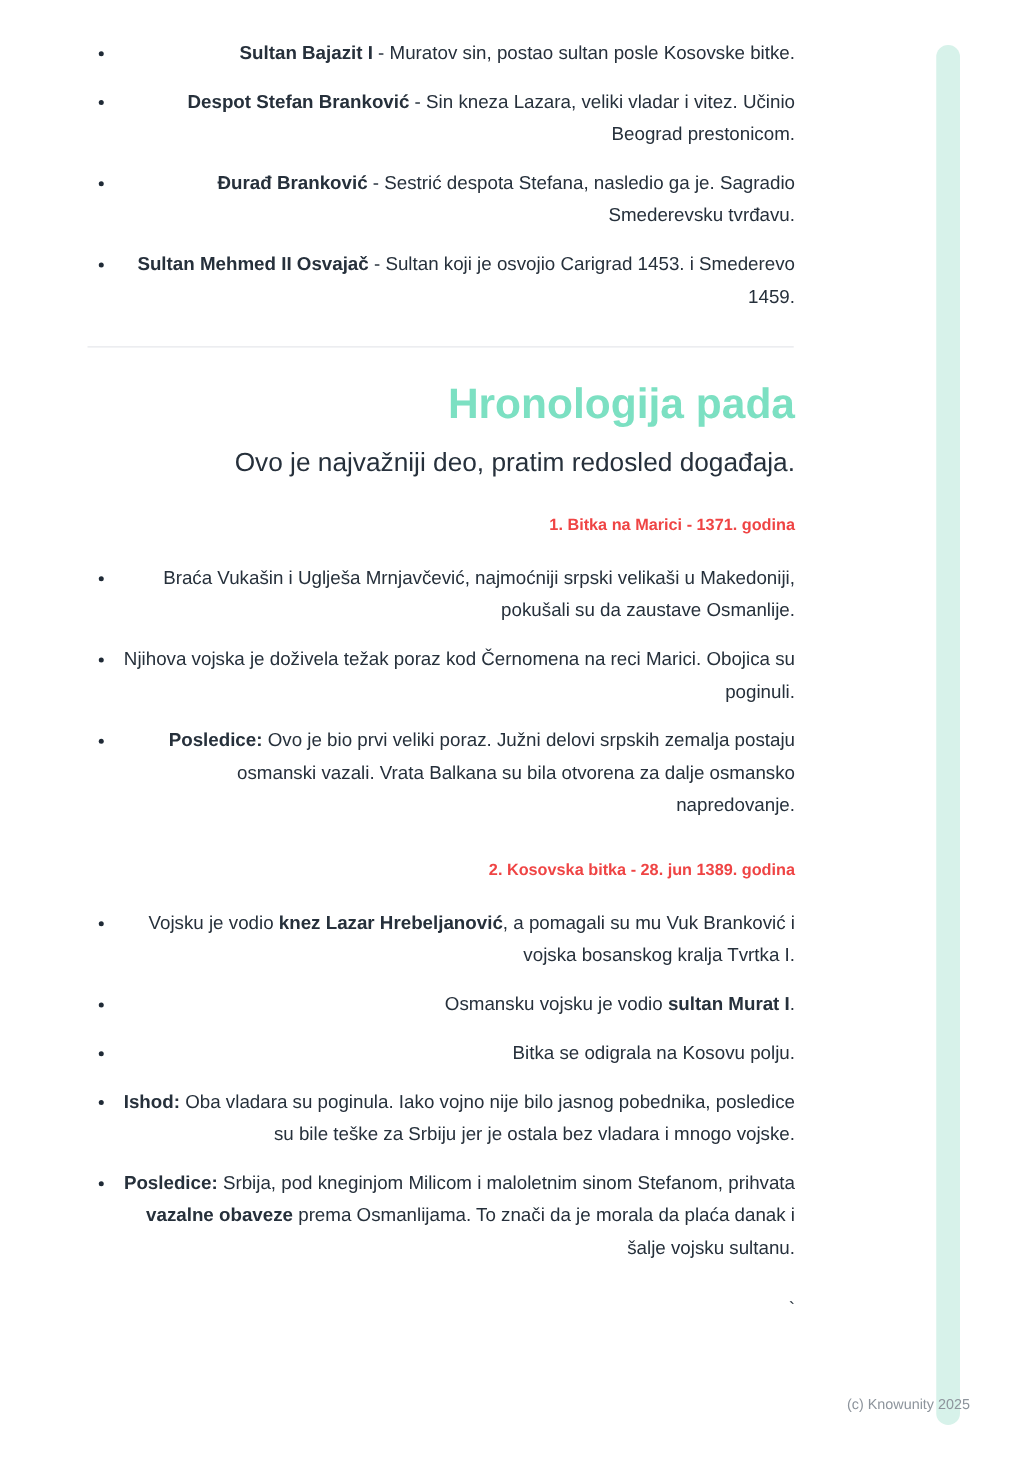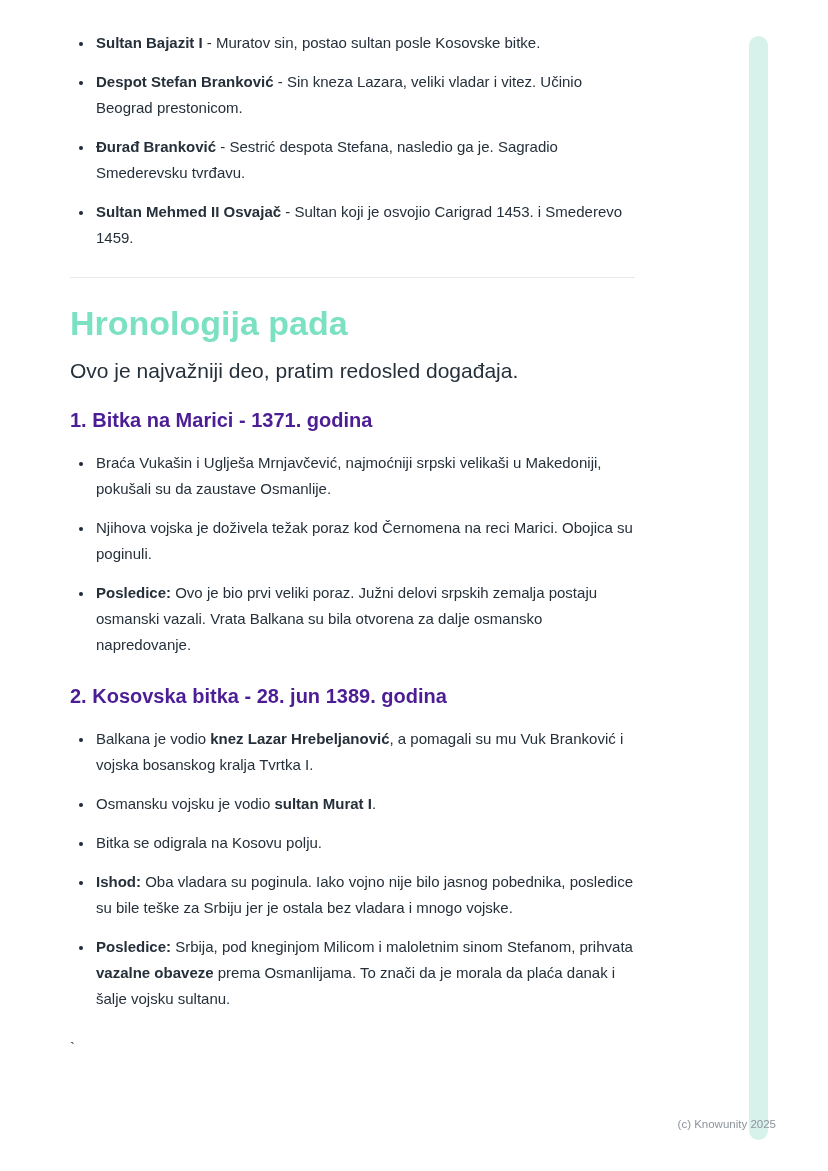--- a/index.html
+++ b/index.html
@@ -13,20 +13,21 @@
     position: relative;
     overflow: hidden;
     font-family: "Liberation Sans", sans-serif;
     color: #26303b;
     -webkit-font-smoothing: antialiased;
   }
   .page {
     position: relative;
     width: 828px;
     height: 931px;
+    text-align: right;
   }
   .stripe {
     position: absolute;
     top: 36px;
     right: 60px;
     width: 19px;
     height: 1104px;
     background: #d7f2ea;
     border-radius: 10px;
     z-index: 1;
@@ -67,24 +68,24 @@
     font-weight: bold;
     color: #7ce0c2;
   }
   p.section-intro {
     margin: 0 0 24px 0;
     font-size: 21px;
     line-height: 26px;
   }
   h3.sub-title {
     margin: 0 0 18px 0;
-    font-size: 20px;
+    font-size: 13px;
     line-height: 24px;
     font-weight: bold;
-    color: #4c1d95;
+    color: #ef4444;
   }
   p.stray {
     margin: 14px 0 0 0;
     font-size: 15px;
     line-height: 20px;
     color: #26303b;
   }
   .footer {
     position: absolute;
     top: 1102px;
@@ -121,21 +122,21 @@
 
     <ul class="list">
       <li><span>Braća Vukašin i Uglješa Mrnjavčević, najmoćniji srpski velikaši u Makedoniji, pokušali su da zaustave Osmanlije.</span></li>
       <li><span>Njihova vojska je doživela težak poraz kod Černomena na reci Marici. Obojica su poginuli.</span></li>
       <li><span class="b">Posledice:</span><span> Ovo je bio prvi veliki poraz. Južni delovi srpskih zemalja postaju osmanski vazali. Vrata Balkana su bila otvorena za dalje osmansko napredovanje.</span></li>
     </ul>
 
     <h3 class="sub-title">2. Kosovska bitka - 28. jun 1389. godina</h3>
 
     <ul class="list">
-      <li><span>Balkana je vodio </span><span class="b">knez Lazar Hrebeljanović</span><span>, a pomagali su mu Vuk Branković i vojska bosanskog kralja Tvrtka I.</span></li>
+      <li><span>Vojsku je vodio </span><span class="b">knez Lazar Hrebeljanović</span><span>, a pomagali su mu Vuk Branković i vojska bosanskog kralja Tvrtka I.</span></li>
       <li><span>Osmansku vojsku je vodio </span><span class="b">sultan Murat I</span><span>.</span></li>
       <li><span>Bitka se odigrala na Kosovu polju.</span></li>
       <li><span class="b">Ishod:</span><span> Oba vladara su poginula. Iako vojno nije bilo jasnog pobednika, posledice su bile teške za Srbiju jer je ostala bez vladara i mnogo vojske.</span></li>
       <li><span class="b">Posledice:</span><span> Srbija, pod kneginjom Milicom i maloletnim sinom Stefanom, prihvata </span><span class="b">vazalne obaveze</span><span> prema Osmanlijama. To znači da je morala da plaća danak i šalje vojsku sultanu.</span></li>
     </ul>
 
     <p class="stray">`</p>
 
   </div>
 

